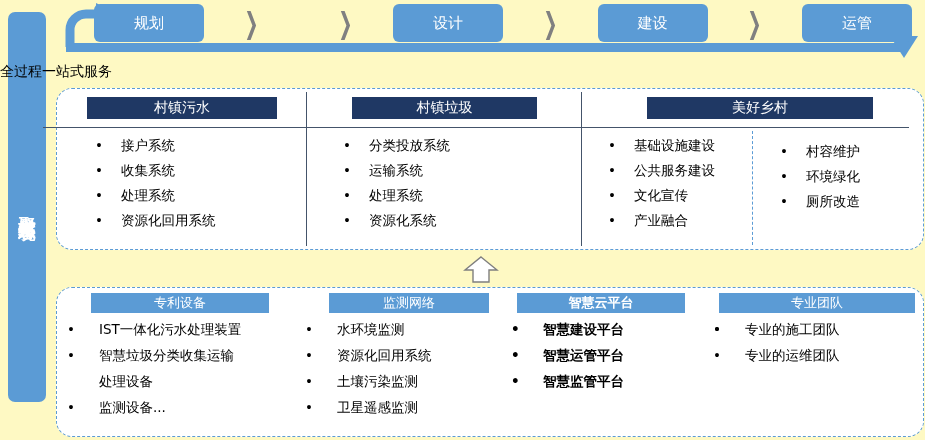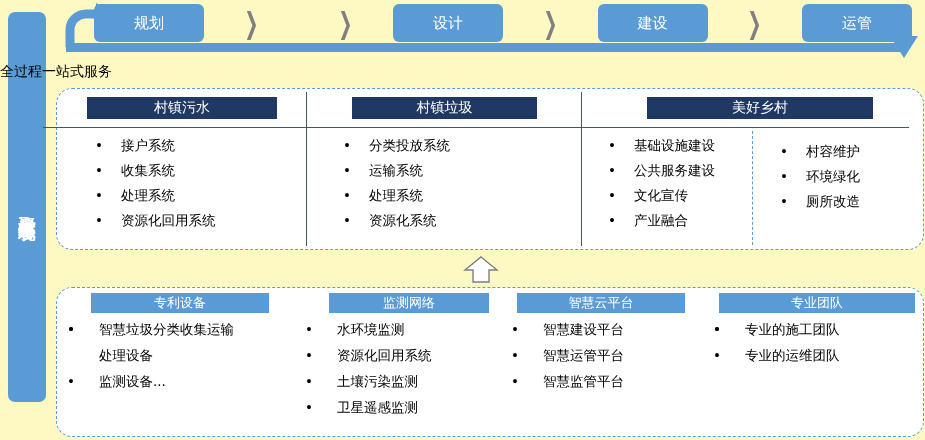--- a/index.html
+++ b/index.html
@@ -134,21 +134,21 @@
   }
 
   
   .bot-cols{
     position:absolute;left:0;top:0;right:0;bottom:0;
     display:flex;
   }
   .bot-col{position:relative;box-sizing:border-box;}
   .bot-col.b1{width:232px;}
   .bot-col.b2{width:208px;}
-  .bot-col.b3{width:208px;}
+  .bot-col.b3{width:208px;font-weight:bold;}
   .bot-col.b4{flex:1 1 auto;}
   .hdr-blue{
     position:absolute;
     height:20px;
     background:#5B9BD5;
     color:#ffffff;
     font-size:13px;
     display:flex;align-items:center;justify-content:center;
     top:5px;
   }
@@ -275,21 +275,21 @@
     <polygon points="18,2 34,15 26,15 26,27 10,27 10,15 2,15" fill="#ffffff" stroke="#7F7F7F" stroke-width="1.4" stroke-linejoin="miter"></polygon>
   </svg>
 
   <div class="panel" id="panel-bot">
     <div class="panel-inner">
       <div class="bot-cols">
 
         <div class="bot-col b1">
           <div class="hdr-blue" style="left:34px;width:178px;">专利设备</div>
           <ul class="bot-bullets" style="left:4px;">
-            <li><span class="bul">•</span></li>
+            <li><span class="bul">•</span><span>IST一体化污水处理装置</span></li>
             <li><span class="bul">•</span><span>智慧垃圾分类收集运输</span></li>
             <li class="nobul"><span>处理设备</span></li>
             <li><span class="bul">•</span><span>监测设备...</span></li>
           </ul>
         </div>
 
         <div class="bot-col b2">
           <div class="hdr-blue" style="left:40px;width:160px;">监测网络</div>
           <ul class="bot-bullets" style="left:10px;">
             <li><span class="bul">•</span><span>水环境监测</span></li>

